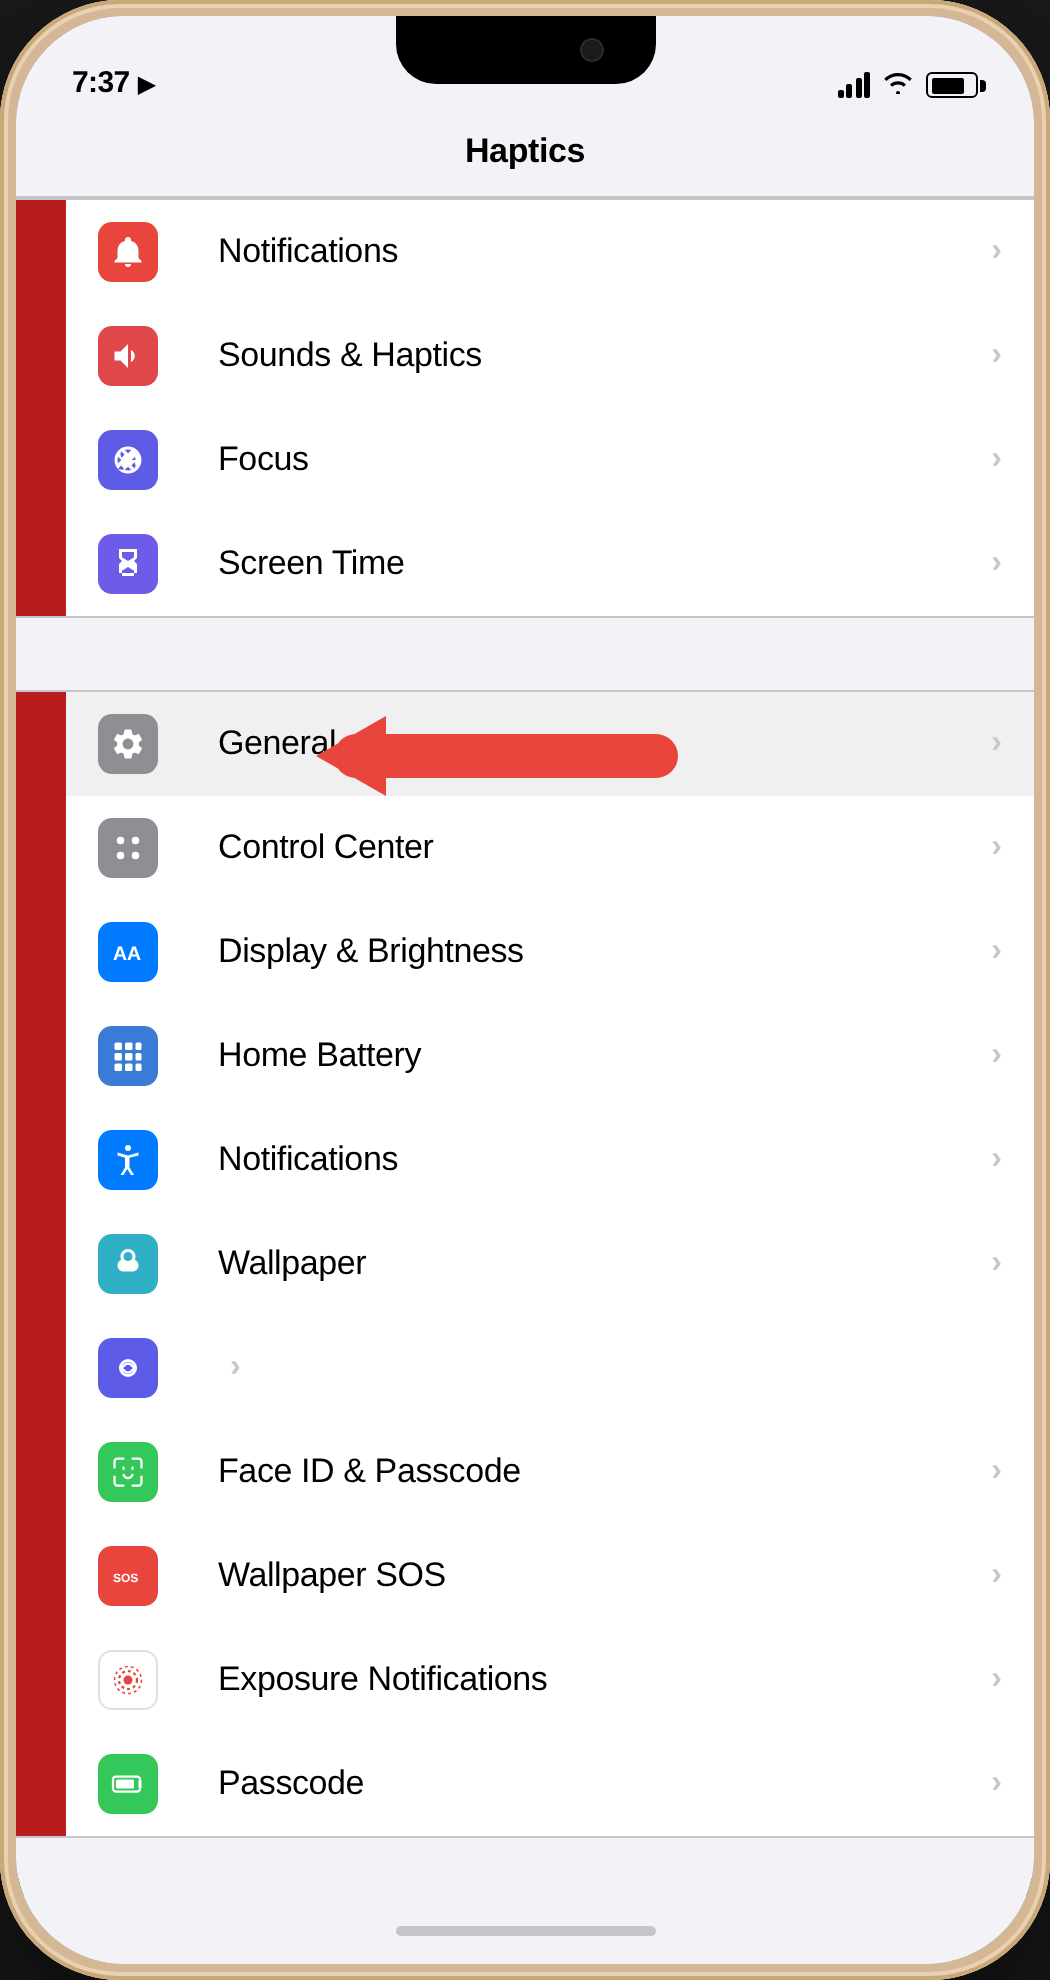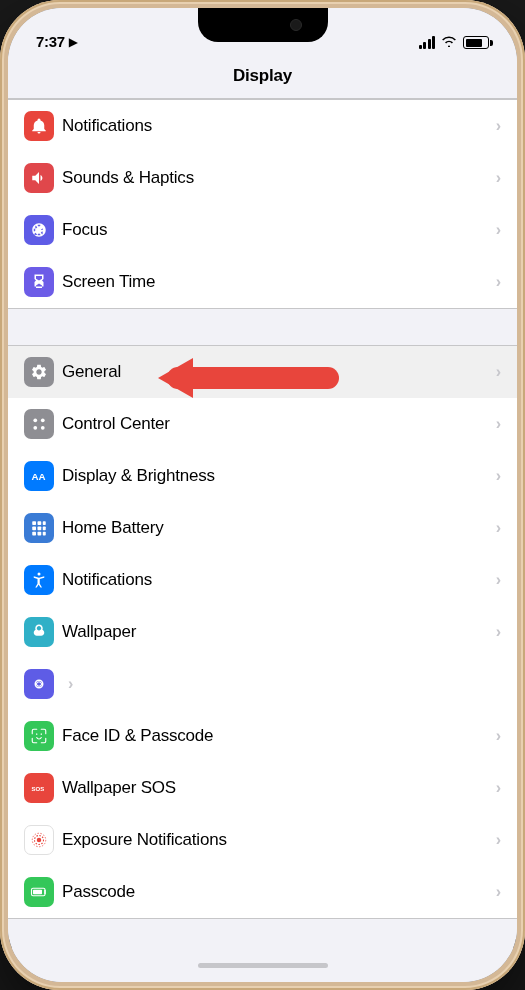--- a/index.html
+++ b/index.html
@@ -122,20 +122,21 @@
 
     .section-divider {
       height: 36px;
       background: #f2f2f7;
     }
 
     .settings-group {
       background: #b91c1c;
       border-top: 1px solid #c6c6c8;
       border-bottom: 1px solid #c6c6c8;
+      padding-left: 25px;
     }
 
     .settings-row {
       display: flex;
       align-items: center;
       padding: 0 16px 0 16px;
       height: 52px;
       background: #fff;
       position: relative;
       cursor: pointer;
@@ -152,21 +153,21 @@
     }
 
     .settings-row.highlighted {
       background: #f0f0f0;
     }
 
     .row-icon {
       width: 30px;
       height: 30px;
       border-radius: 7px;
-      margin-right: 8px;
+      margin-right: 30px;
       flex-shrink: 0;
       display: flex;
       align-items: center;
       justify-content: center;
       font-size: 17px;
       color: #fff;
     }
 
     .row-label {
       flex: 1;
@@ -297,21 +298,21 @@
               <path d="M2.2 5.5a8.2 8.2 0 0111.6 0l1.1-1.1a9.8 9.8 0 00-13.8 0l1.1 1.1z" fill="#000"></path>
             </svg>
           </span>
           <div class="battery-icon">
             <div class="battery-fill"></div>
           </div>
         </div>
       </div>
 
       <div class="page-title">
-        <span class="page-title-text">Display</span>
+        <span class="page-title-text">Haptics</span>
       </div>
 
       <div class="settings-scroll">
 
         <div class="settings-group">
 
           <div class="settings-row">
             <div class="row-icon icon-red">
               <svg class="icon-svg" viewBox="0 0 24 24" fill="white">
                 <path d="M12 2a2 2 0 00-2 2v.5A7 7 0 005 11v5l-2 2v1h18v-1l-2-2v-5a7 7 0 00-5-6.5V4a2 2 0 00-2-2zm0 20a2 2 0 002-2h-4a2 2 0 002 2z"></path>

